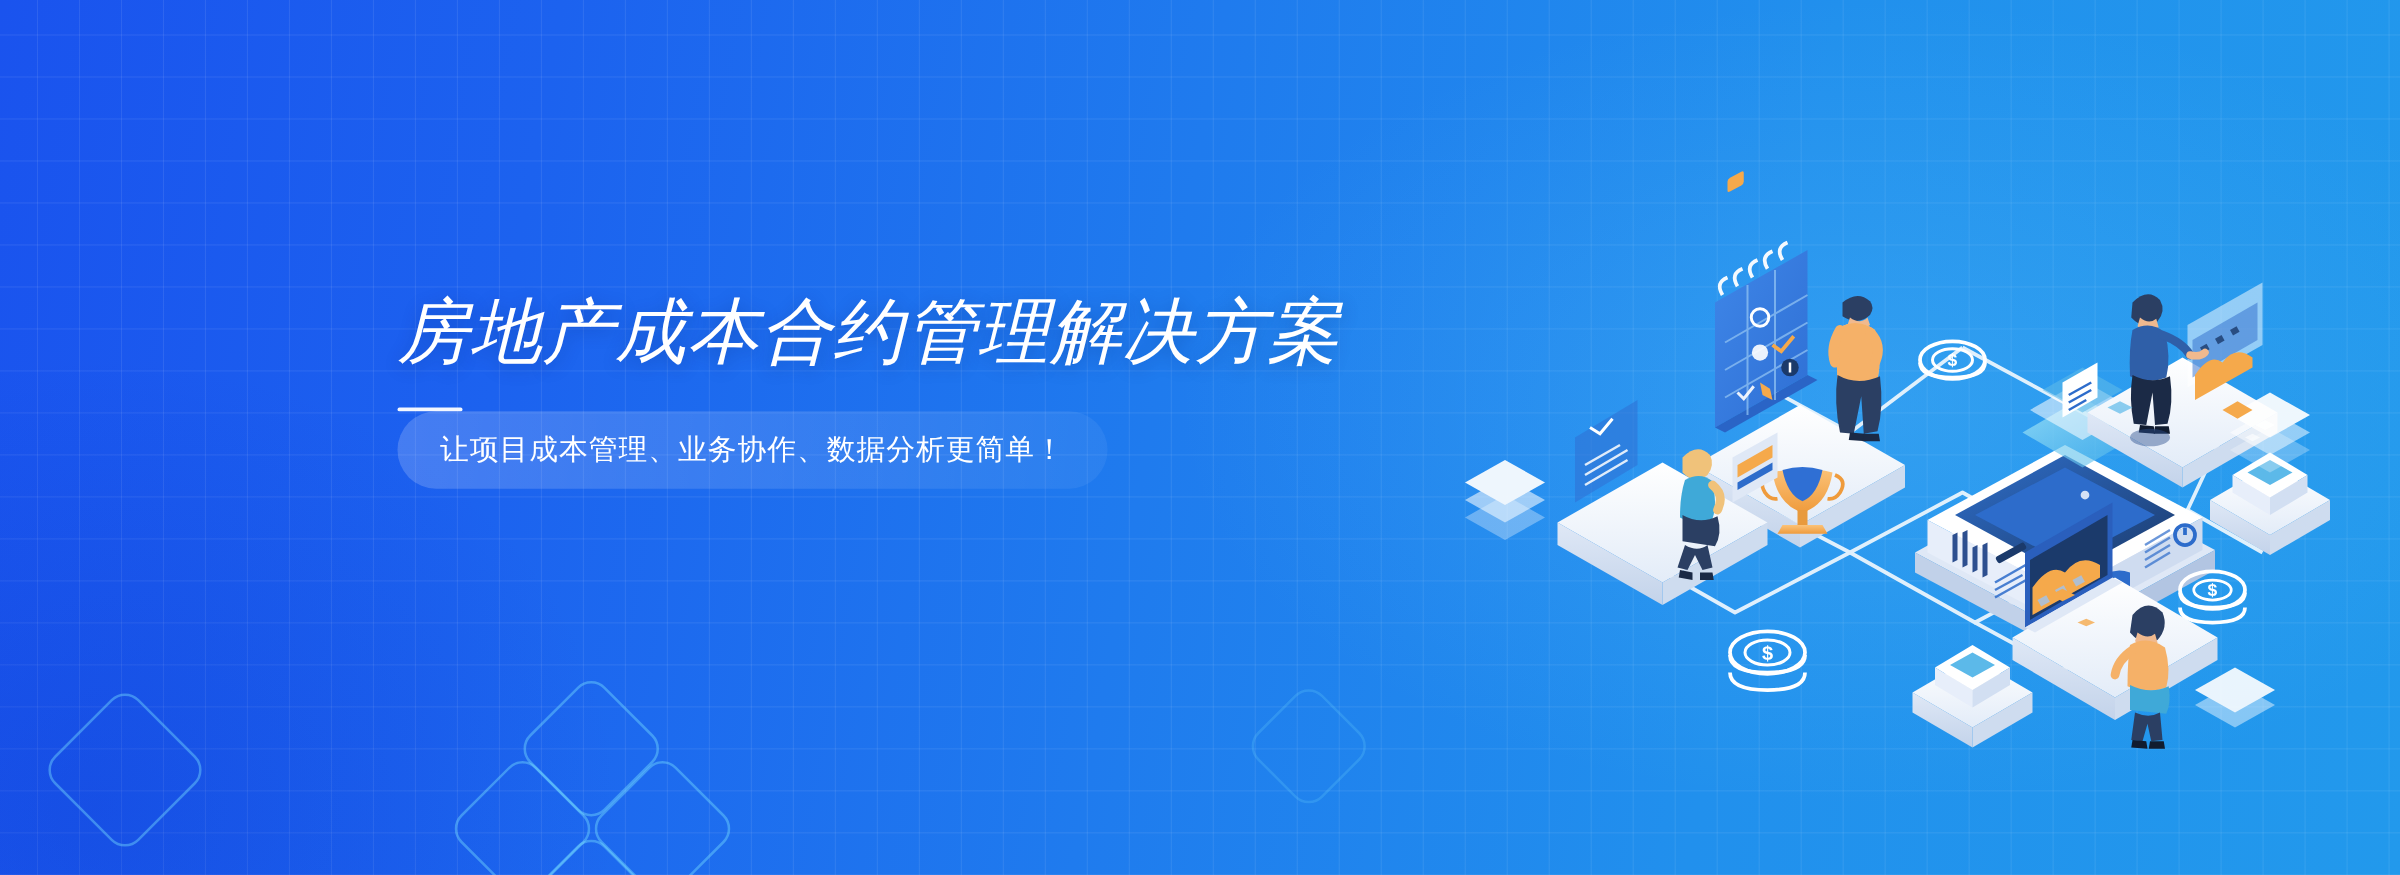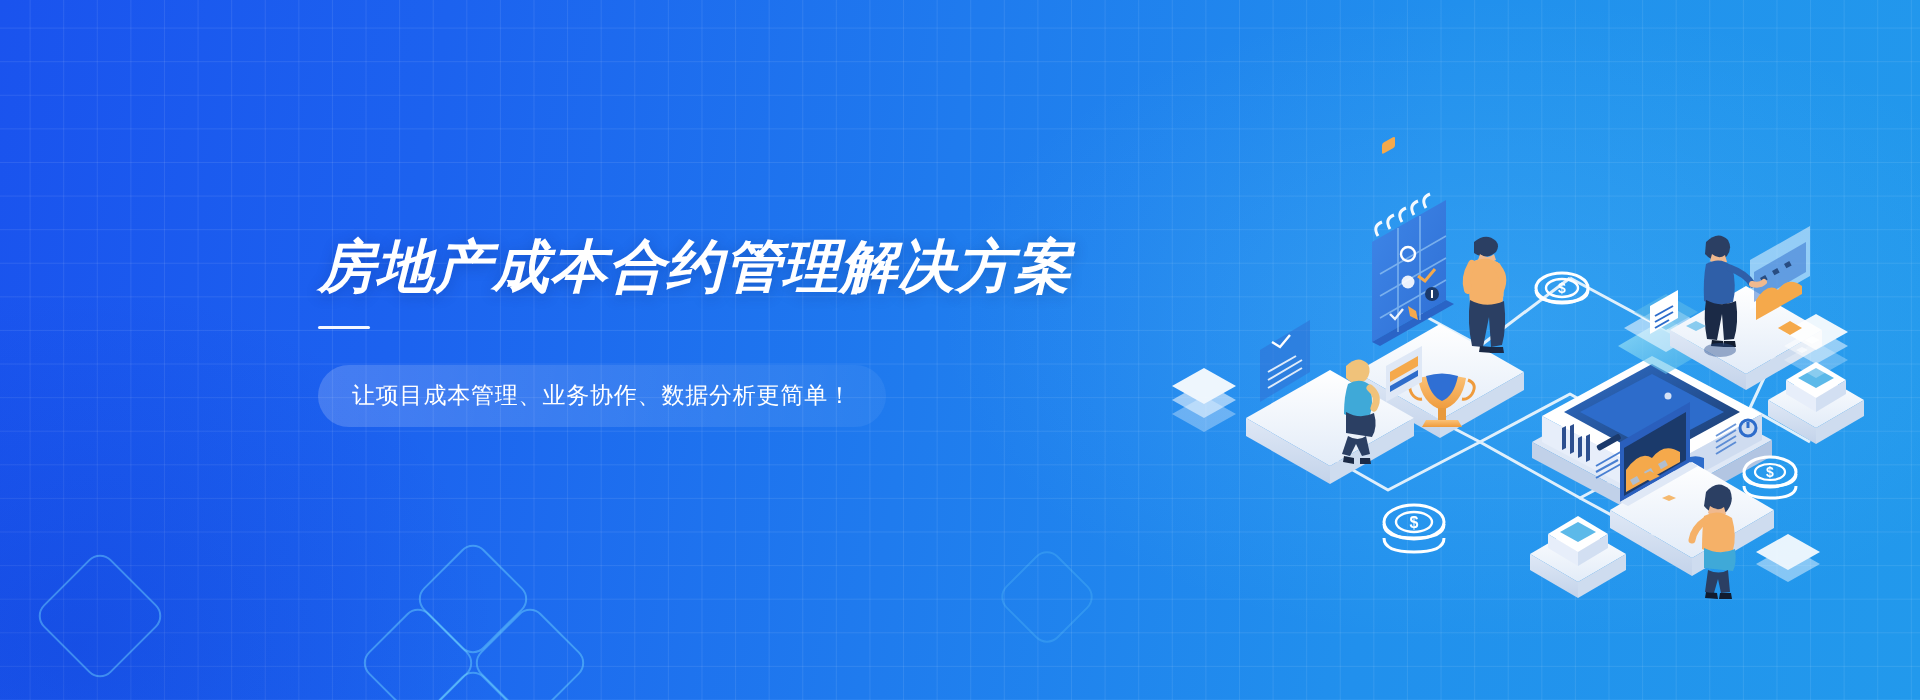--- a/index.html
+++ b/index.html
@@ -37,33 +37,33 @@
   .dia-a{left:52px;top:568px;width:92px;height:92px;}
   .dia-b{left:430px;top:556px;width:82px;height:82px;}
   .dia-c{left:375px;top:620px;width:82px;height:82px;}
   .dia-d{left:487px;top:620px;width:82px;height:82px;}
   .dia-e{left:430px;top:683px;width:82px;height:82px;}
   .dia-f{left:1010px;top:560px;width:70px;height:70px;border-color:rgba(120,225,255,.20);}
   
   .content{position:absolute;left:318px;top:236px;width:820px;}
   .headline{
     margin:0;color:#ffffff;font-size:57px;line-height:1.08;
-    font-weight:bold;font-style:italic;letter-spacing:1px;
+    font-weight:normal;font-style:italic;letter-spacing:1px;
     text-shadow:0 3px 14px rgba(7,40,120,.30);
     white-space:nowrap;
   }
   .subhead{
     margin:26px 0 0 0;color:#ffffff;font-size:21px;line-height:1.3;
     font-weight:normal;letter-spacing:.6px;opacity:.98;
   }
   .rule{
     margin-top:28px;width:52px;height:3px;background:#ffffff;border-radius:2px;opacity:.95;
   }
   .tagpill{
-    margin-top:36px;display:inline-block;
+    display:inline-block;
     padding:15px 34px 16px 34px;
     border-radius:32px;
     background:linear-gradient(95deg,rgba(255,255,255,.185),rgba(255,255,255,.055));
     color:#ffffff;font-size:23px;letter-spacing:.8px;white-space:nowrap;
   }
   
   .illu{position:absolute;left:1150px;top:150px;width:770px;height:420px;}
   .illu svg{display:block;width:100%;height:100%;overflow:visible;}
 </style>
 </head>

